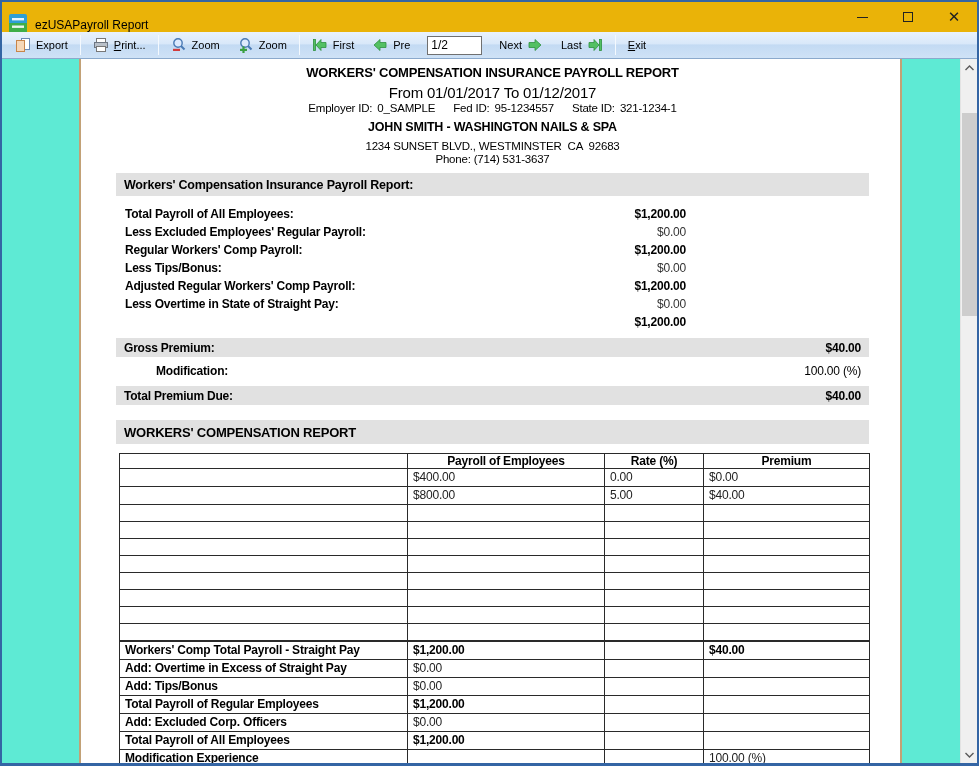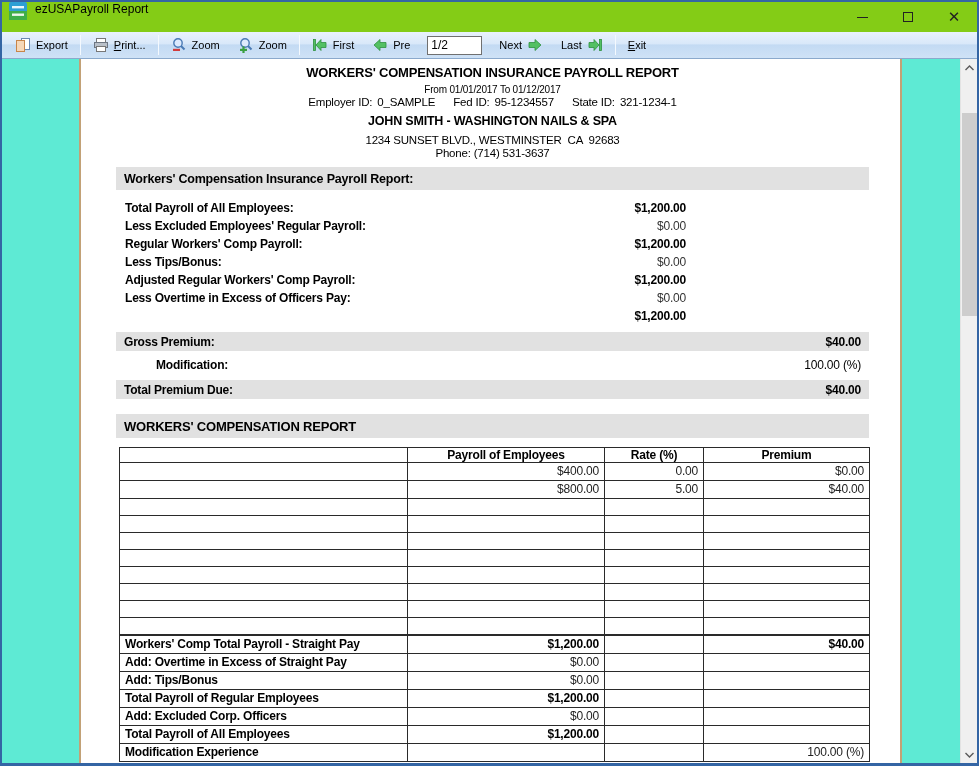--- a/index.html
+++ b/index.html
@@ -3,21 +3,21 @@
 <meta charset="utf-8">
 <style>
   html,body{margin:0;padding:0;background:#444;}
   *{box-sizing:border-box;}
   .window{
     width:979px;height:766px;position:relative;overflow:hidden;background:#fff;
     border:2px solid #3465a4;border-bottom-width:3px;border-right-width:2px;
     font-family:"Liberation Sans",sans-serif;
   }
   
-  .titlebar{height:30px;background:#84cc16;display:flex;align-items:flex-start;padding-left:7px;}
+  .titlebar{height:30px;background:#eab308;display:flex;align-items:flex-end;padding-left:7px;}
   .app-icon{width:18px;height:18px;margin-right:8px;flex:0 0 auto;}
   .title-text{font-size:12px;color:#000;}
   .win-controls{margin-left:auto;display:flex;height:30px;}
   .win-btn{width:46px;height:30px;display:flex;align-items:center;justify-content:center;cursor:default;}
   .glyph-min{width:11px;height:1px;background:#222;display:block;}
   .glyph-max{width:10px;height:10px;border:1px solid #222;display:block;}
   .glyph-close{font-size:15px;color:#222;line-height:1;font-family:"DejaVu Sans",sans-serif;}
   
   .toolbar{
     height:27px;display:flex;align-items:center;padding:0 4px;
@@ -32,21 +32,21 @@
   .page-input{width:55px;height:19px;border:1px solid #707070;font-size:12px;padding:0 3px;margin:0 8px;font-family:"Liberation Sans",sans-serif;}
   
   .viewer{position:absolute;left:0;right:0;top:57px;bottom:0;background:#5eead4;overflow:hidden;}
   .page{
     position:absolute;left:77px;top:0;bottom:-10px;width:823px;background:#fff;
     border-left:2px solid #c2a176;border-right:2px solid #c2a176;
   }
   .content{padding:4px 0 0 35px;width:788px;letter-spacing:-0.2px;color:#000;}
   .rc{text-align:center;width:753px;}
   .r-title{font-size:13px;font-weight:bold;margin-top:2px;}
-  .r-period{font-size:10px;margin-top:4px;}
+  .r-period{font-size:15px;margin-top:4px;}
   .r-ids{font-size:11.5px;margin-top:1px;}
   .r-ids .lbl{margin-right:5px;}
   .r-ids .val{margin-right:18px;}
   .r-ids .val:last-child{margin-right:0;}
   .r-company{font-size:12.5px;font-weight:bold;margin-top:6px;}
   .r-addr{font-size:11.5px;margin-top:6px;white-space:pre;}
   .r-phone{font-size:11.5px;margin-top:1px;}
   .band{width:753px;background:#e1e1e1;display:flex;align-items:center;}
   .band-h1{height:23px;margin-top:8px;font-size:12.5px;font-weight:bold;padding-left:8px;}
   .band-h2{height:24px;margin-top:15px;font-size:13px;font-weight:bold;padding-left:8px;}
@@ -61,21 +61,21 @@
   .mod-row{width:753px;height:16px;margin-top:6px;display:flex;align-items:center;justify-content:space-between;
            padding-left:12px;padding-right:8px;font-size:12px;}
   .mod-row .ml{font-weight:bold;padding-left:28px;}
   
   .wc-table{border-collapse:collapse;margin-top:9px;margin-left:3px;width:750px;table-layout:fixed;font-size:12px;}
   .wc-table th,.wc-table td{border:1px solid #2a2a2a;overflow:hidden;white-space:nowrap;padding:0 5px;}
   .wc-table th{height:15px;font-weight:bold;text-align:center;font-size:12px;}
   .wc-table td{height:17px;line-height:17px;color:#222;}
   .wc-table td.b{font-weight:bold;color:#000;}
   .wc-table td.c0{text-align:left;}
-  .wc-table td.c1,.wc-table td.c2,.wc-table td.c3{text-align:right;}
+  .wc-table td.c1,.wc-table td.c2,.wc-table td.c3{}
   .wc-table tr.sep-top td{border-top-width:2px;}
   .w0{width:288px;}.w1{width:197px;}.w2{width:99px;}.w3{width:166px;}
   
   .scrollbar{position:absolute;top:0;bottom:0;right:0;width:17px;background:#f0f0f0;border-left:1px solid #e3e3e3;}
   .sb-arrow{position:absolute;left:0;width:17px;height:17px;display:flex;align-items:center;justify-content:center;}
   .sb-up{top:0;}
   .sb-down{bottom:0;}
   .sb-thumb{position:absolute;left:1px;width:15px;top:54px;height:203px;background:#cdcdcd;}
 </style>
 </head>
@@ -203,21 +203,21 @@
             </div>
             <div class="sum-row">
               <span class="sum-label">Less Tips/Bonus:</span>
               <span class="sum-value">$0.00</span>
             </div>
             <div class="sum-row">
               <span class="sum-label">Adjusted Regular Workers' Comp Payroll:</span>
               <span class="sum-value b">$1,200.00</span>
             </div>
             <div class="sum-row">
-              <span class="sum-label">Less Overtime in Excess of Officers Pay:</span>
+              <span class="sum-label">Less Overtime in State of Straight Pay:</span>
               <span class="sum-value">$0.00</span>
             </div>
             <div class="sum-row">
               <span class="sum-value b">$1,200.00</span>
             </div>
           </div>
 
         <div class="band prem prem-gross">
           <span>Gross Premium:</span>
           <span>$40.00</span>

